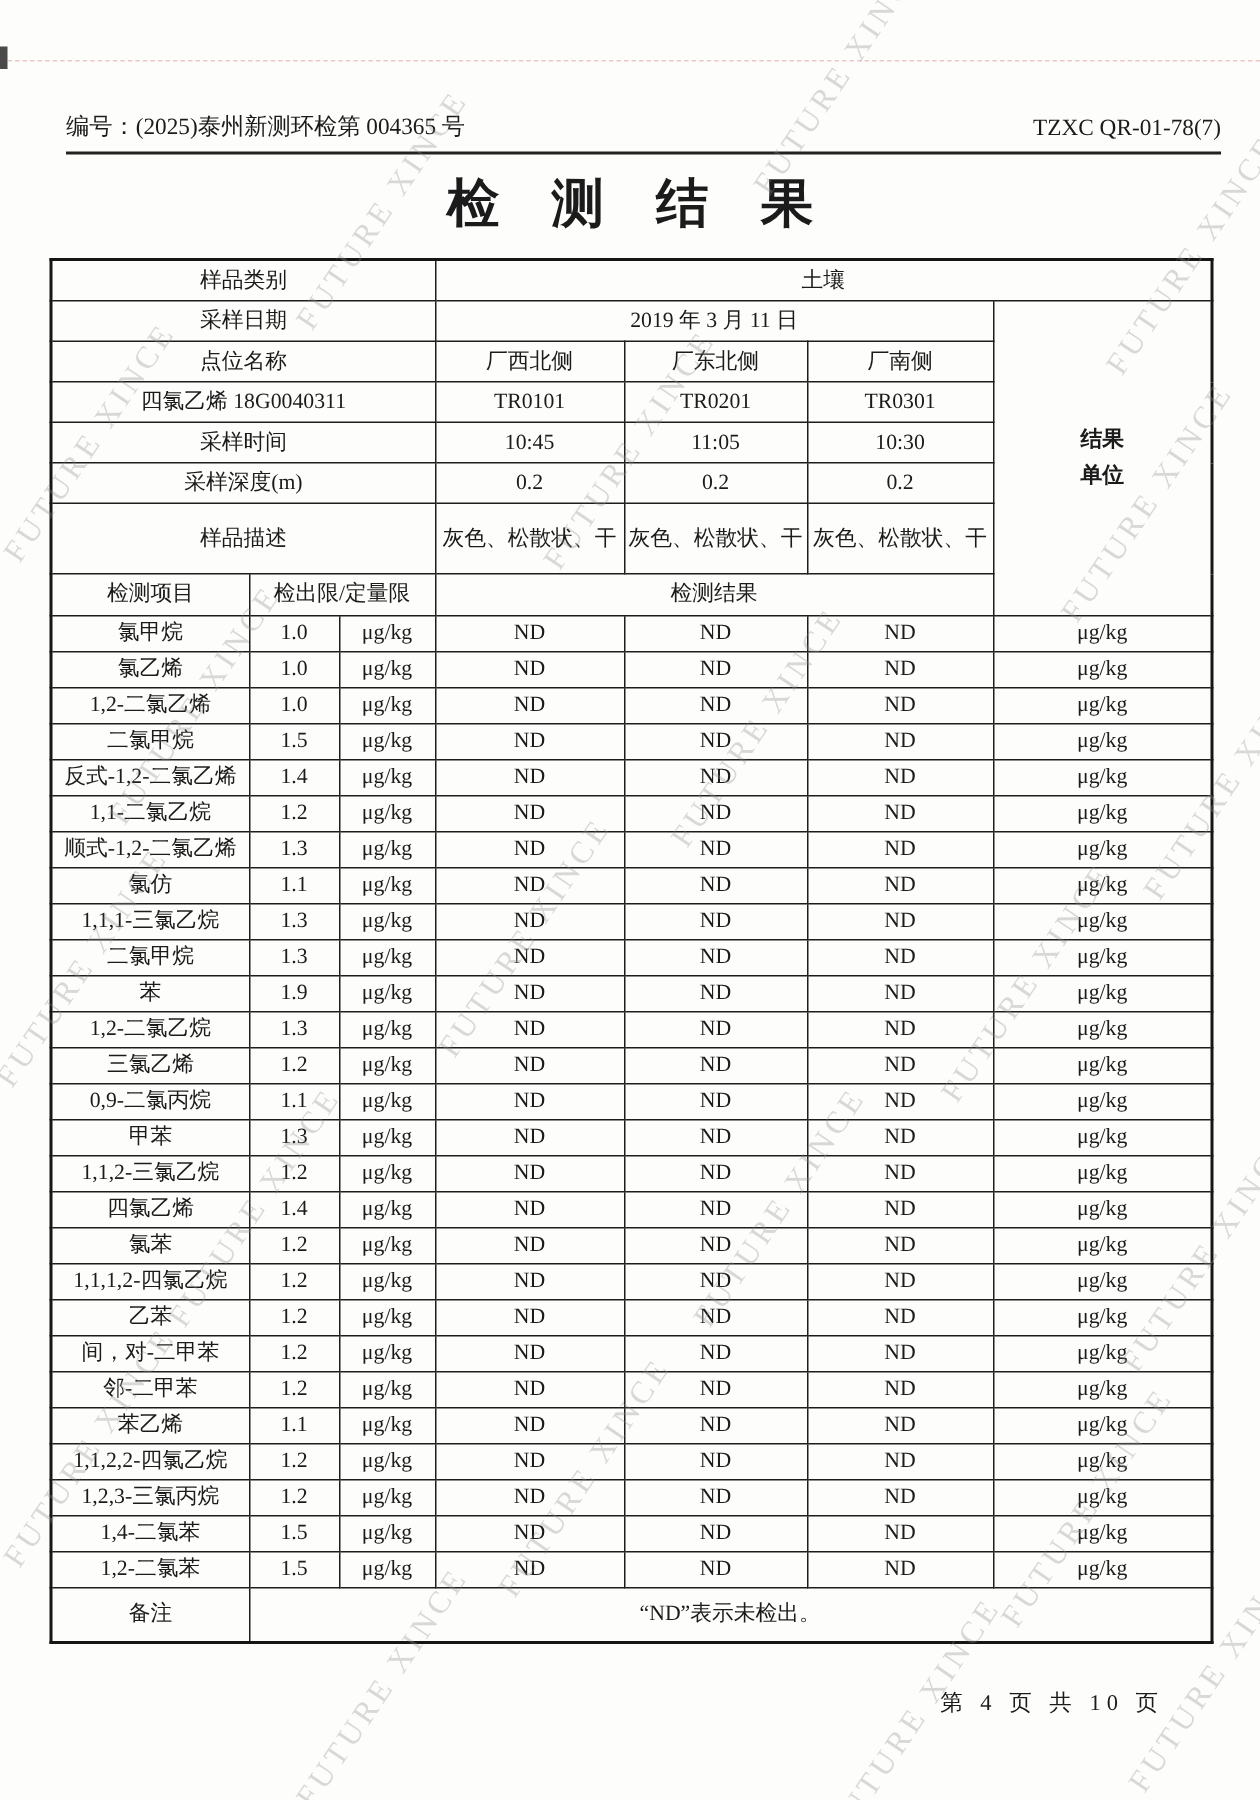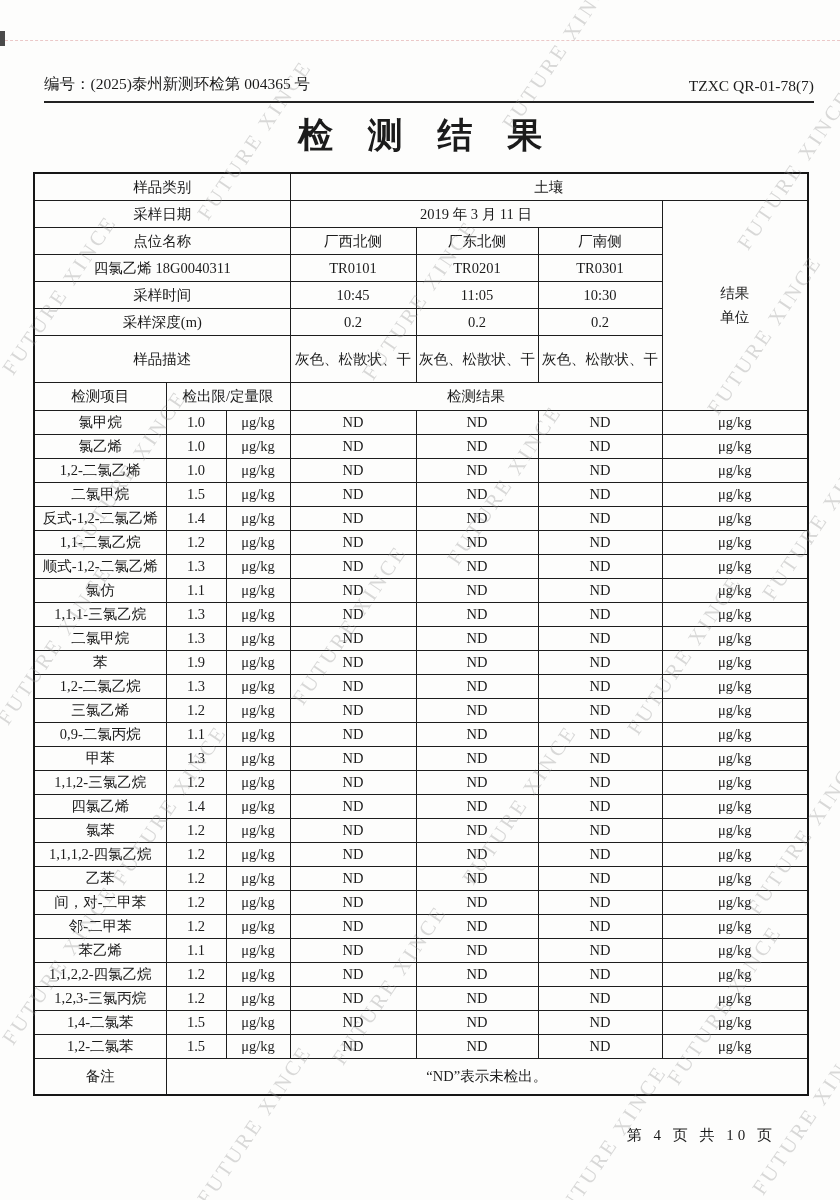--- a/index.html
+++ b/index.html
@@ -32,21 +32,21 @@
   td{
     border:1px solid #1d1d1d;text-align:center;vertical-align:middle;
     font-size:14.5px;line-height:1.25;padding:1px 2px;
     overflow:hidden;
   }
   tr.info-row td{height:24px;}
   tr.desc-row td{height:44px;}
   tr.hdr-row td{height:25px;}
   #results-body td{height:21px;}
   tr.remark-row td{height:33px;}
-  td.unit-col div{line-height:1.6;}
+  td.unit-col div{line-height:1.6;font-weight:bold;}
   .doc-footer{
     position:absolute;left:0;top:1126px;width:776px;z-index:2;
     text-align:right;font-size:15px;letter-spacing:4px;
   }
   .watermark{
     position:absolute;z-index:4;pointer-events:none;
     color:#8f8f8f;opacity:.33;font-size:21px;letter-spacing:3px;
     white-space:nowrap;transform:translate(-50%,-50%) rotate(-56deg);
     font-family:"Liberation Serif","DejaVu Serif",serif;
   }

